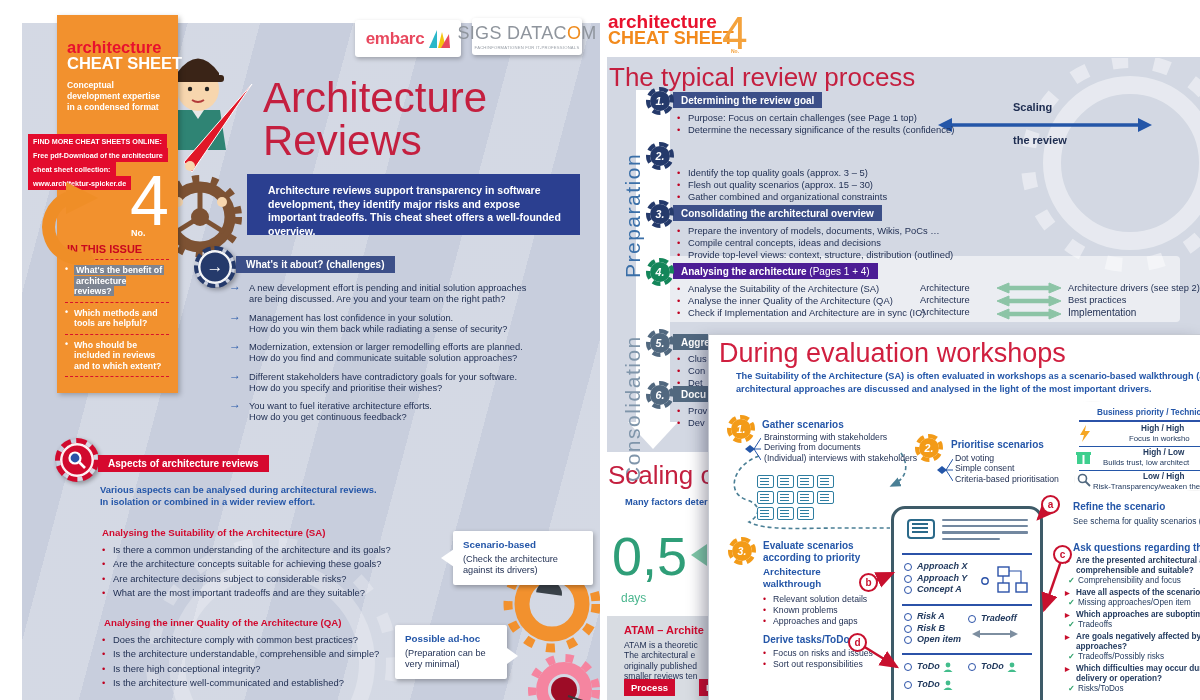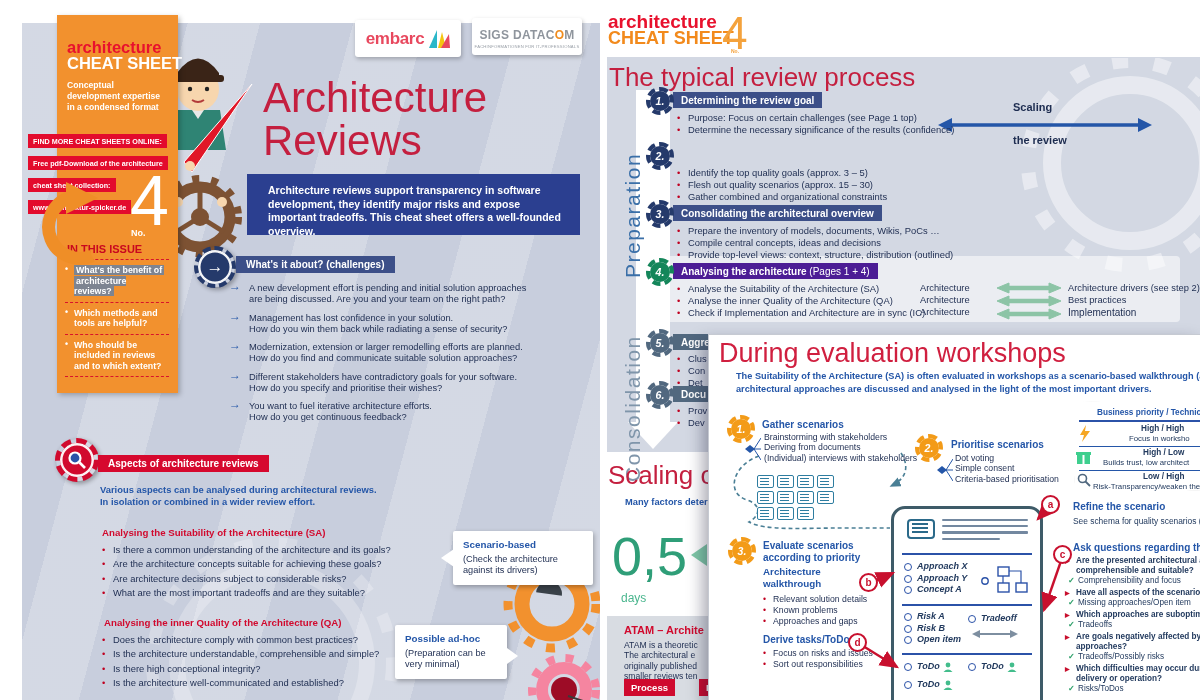--- a/index.html
+++ b/index.html
@@ -7,31 +7,31 @@
           font-family:"Liberation Sans",sans-serif;}
   .abs{position:absolute}
   .nw{white-space:nowrap}
   
   #p1{left:22px;top:23px;width:578px;height:677px;z-index:1;background-color:#c8cedd;
       background-image:repeating-linear-gradient(105deg,rgba(255,255,255,.22) 0 70px,transparent 70px 160px);}
   .ocard{left:57px;top:15px;width:121px;height:378px;background:#f2912e;z-index:2;box-shadow:2px 2px 5px rgba(0,0,0,.25)}
   .brand1{color:#e8112d;font-weight:800;font-size:16.5px;line-height:15px}
   .brand2{color:#fff;font-weight:800;font-size:16.5px;line-height:15px}
   .tagline{color:#fff;font-size:8.6px;line-height:11px;font-weight:600}
-  .strip{display:table;background:#e30b2d;color:#fff;font-size:7.2px;font-weight:bold;padding:2.5px 5px;margin-bottom:8px;white-space:nowrap}
+  .strip{display:table;background:#e30b2d;color:#fff;font-size:7.2px;font-weight:bold;padding:2.5px 5px;margin-bottom:0;white-space:nowrap}
   .big4{color:#fff;font-weight:200;font-size:70px;line-height:62px}
   .no4{color:#fff;font-weight:bold;font-size:9px}
   .inissue{color:#c9081f;font-weight:800;font-size:11px}
   .ilist{border-top:1px dashed #d8132b}
   .ilist .ii{border-bottom:1px dashed #d8132b;padding:5px 1px;color:#fff;font-size:8.8px;line-height:10.5px;font-weight:600;position:relative;padding-left:9px}
   .ilist .ii::before{content:"•";position:absolute;left:0;top:4px}
   .hl{background:#7d8491;padding:0 2px}
   .logo-card{background:#fff;border-radius:3px;box-shadow:1px 2px 4px rgba(0,0,0,.25);display:flex;align-items:center;justify-content:center}
   .embarc-t{color:#e8485e;font-weight:800;font-size:17px;letter-spacing:-.3px}
-  .sigs-t{color:#8f959d;font-weight:700;font-size:12px;letter-spacing:.3px}
+  .sigs-t{color:#8f959d;font-weight:400;font-size:18px;letter-spacing:.3px}
   .sigs-o{color:#f08c1e}
   .sigs-sub{color:#9aa0a8;font-size:4.2px;letter-spacing:.2px;margin-top:1px}
   .ptitle{color:#c41f3f;font-weight:300;font-size:42px;line-height:43px}
   .band{left:247px;top:174px;width:333px;height:61px;background:#2b3f90;z-index:2}
   .band-t{padding:10px 16px 0 21px;color:#fff;font-weight:bold;font-size:10.5px;line-height:13.5px}
   .secbar{display:table;background:#3c4f88;color:#fff;font-weight:bold;font-size:10px;padding:3px 10px;white-space:nowrap;z-index:3}
   .secbar.red{background:#d6082e}
   .chlist .it{position:relative;padding-left:20px;margin-bottom:7.5px;font-size:9.3px;line-height:11px;color:#1d2c50;font-weight:500}
   .chlist .it::before{content:"→";color:#2456a8;font-weight:800;position:absolute;left:0;top:-2px;font-size:12px}
   .bluebold{color:#2456a8;font-weight:bold}

